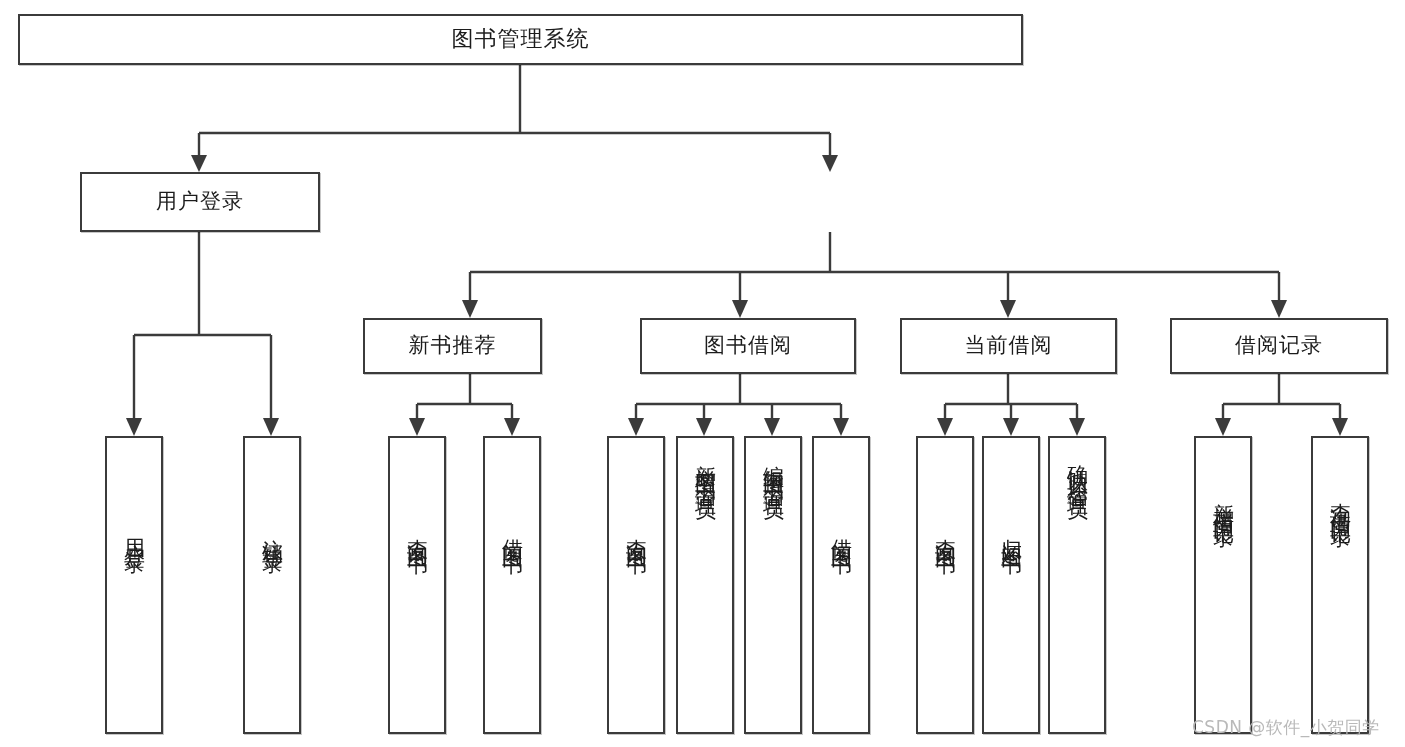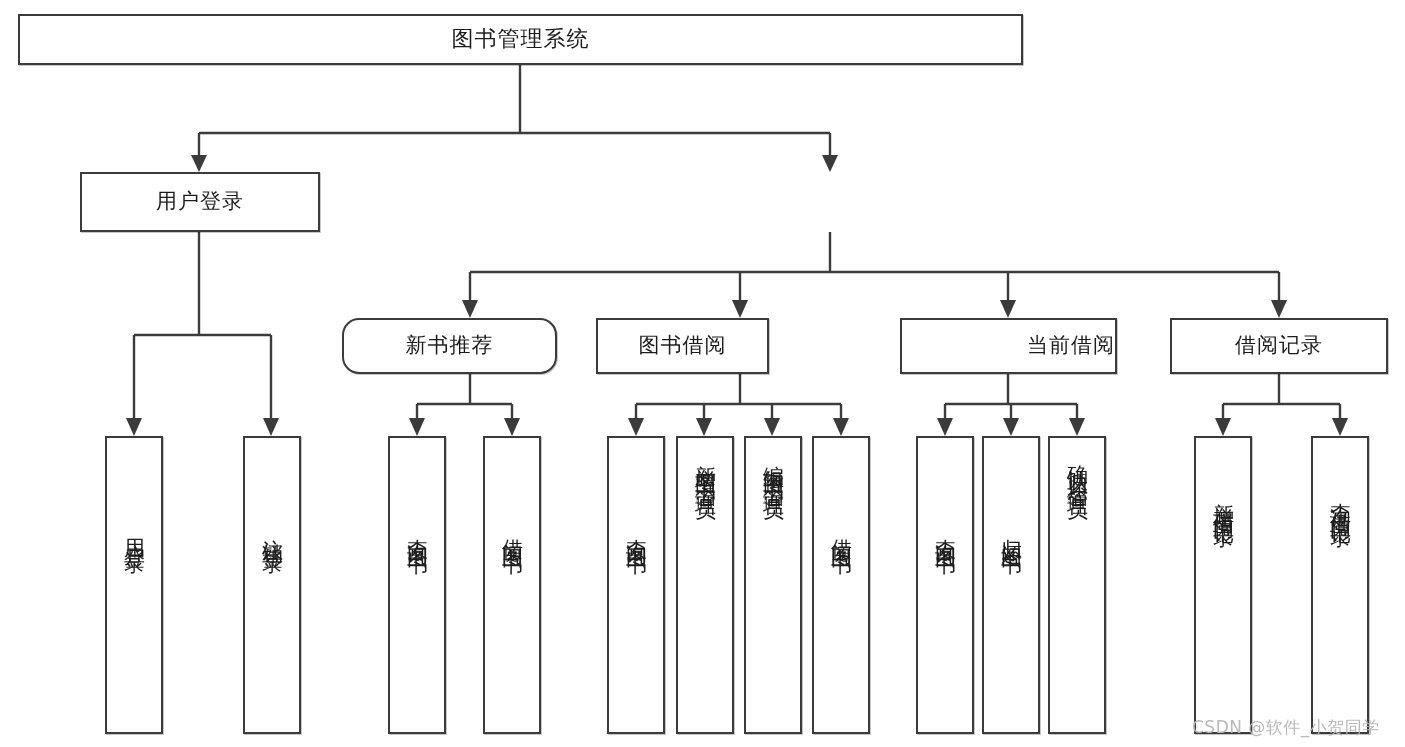--- a/index.html
+++ b/index.html
@@ -129,27 +129,27 @@
   </svg>
 
   <div class="node horiz root" style="left:18px;top:14px;width:1005px;height:51px;">
     <span class="lbl">图书管理系统</span>
   </div>
 
   <div class="node horiz" style="left:80px;top:172px;width:240px;height:60px;">
     <span class="lbl">用户登录</span>
   </div>
 
-  <div class="node horiz" style="left:342px;top:318px;width:215px;height:56px;border-radius:17px;">
+  <div class="node horiz" style="left:363px;top:318px;width:179px;height:56px;">
     <span class="lbl">新书推荐</span>
   </div>
-  <div class="node horiz" style="left:596px;top:318px;width:173px;height:56px;font-family:Liberation Serif, serif;">
+  <div class="node horiz" style="left:640px;top:318px;width:216px;height:56px;font-family:Liberation Serif, serif;">
     <span class="lbl">图书借阅</span>
   </div>
-  <div class="node horiz" style="left:900px;top:318px;width:217px;height:56px;justify-content:flex-end;">
+  <div class="node horiz" style="left:900px;top:318px;width:217px;height:56px;">
     <span class="lbl">当前借阅</span>
   </div>
   <div class="node horiz" style="left:1170px;top:318px;width:218px;height:56px;">
     <span class="lbl">借阅记录</span>
   </div>
 
   <div class="node leaf" style="left:105px;top:436px;width:58px;height:298px;padding-top:84px;">
     <span class="lbl">用户登录</span>
   </div>
   <div class="node leaf" style="left:243px;top:436px;width:58px;height:298px;padding-top:84px;">

